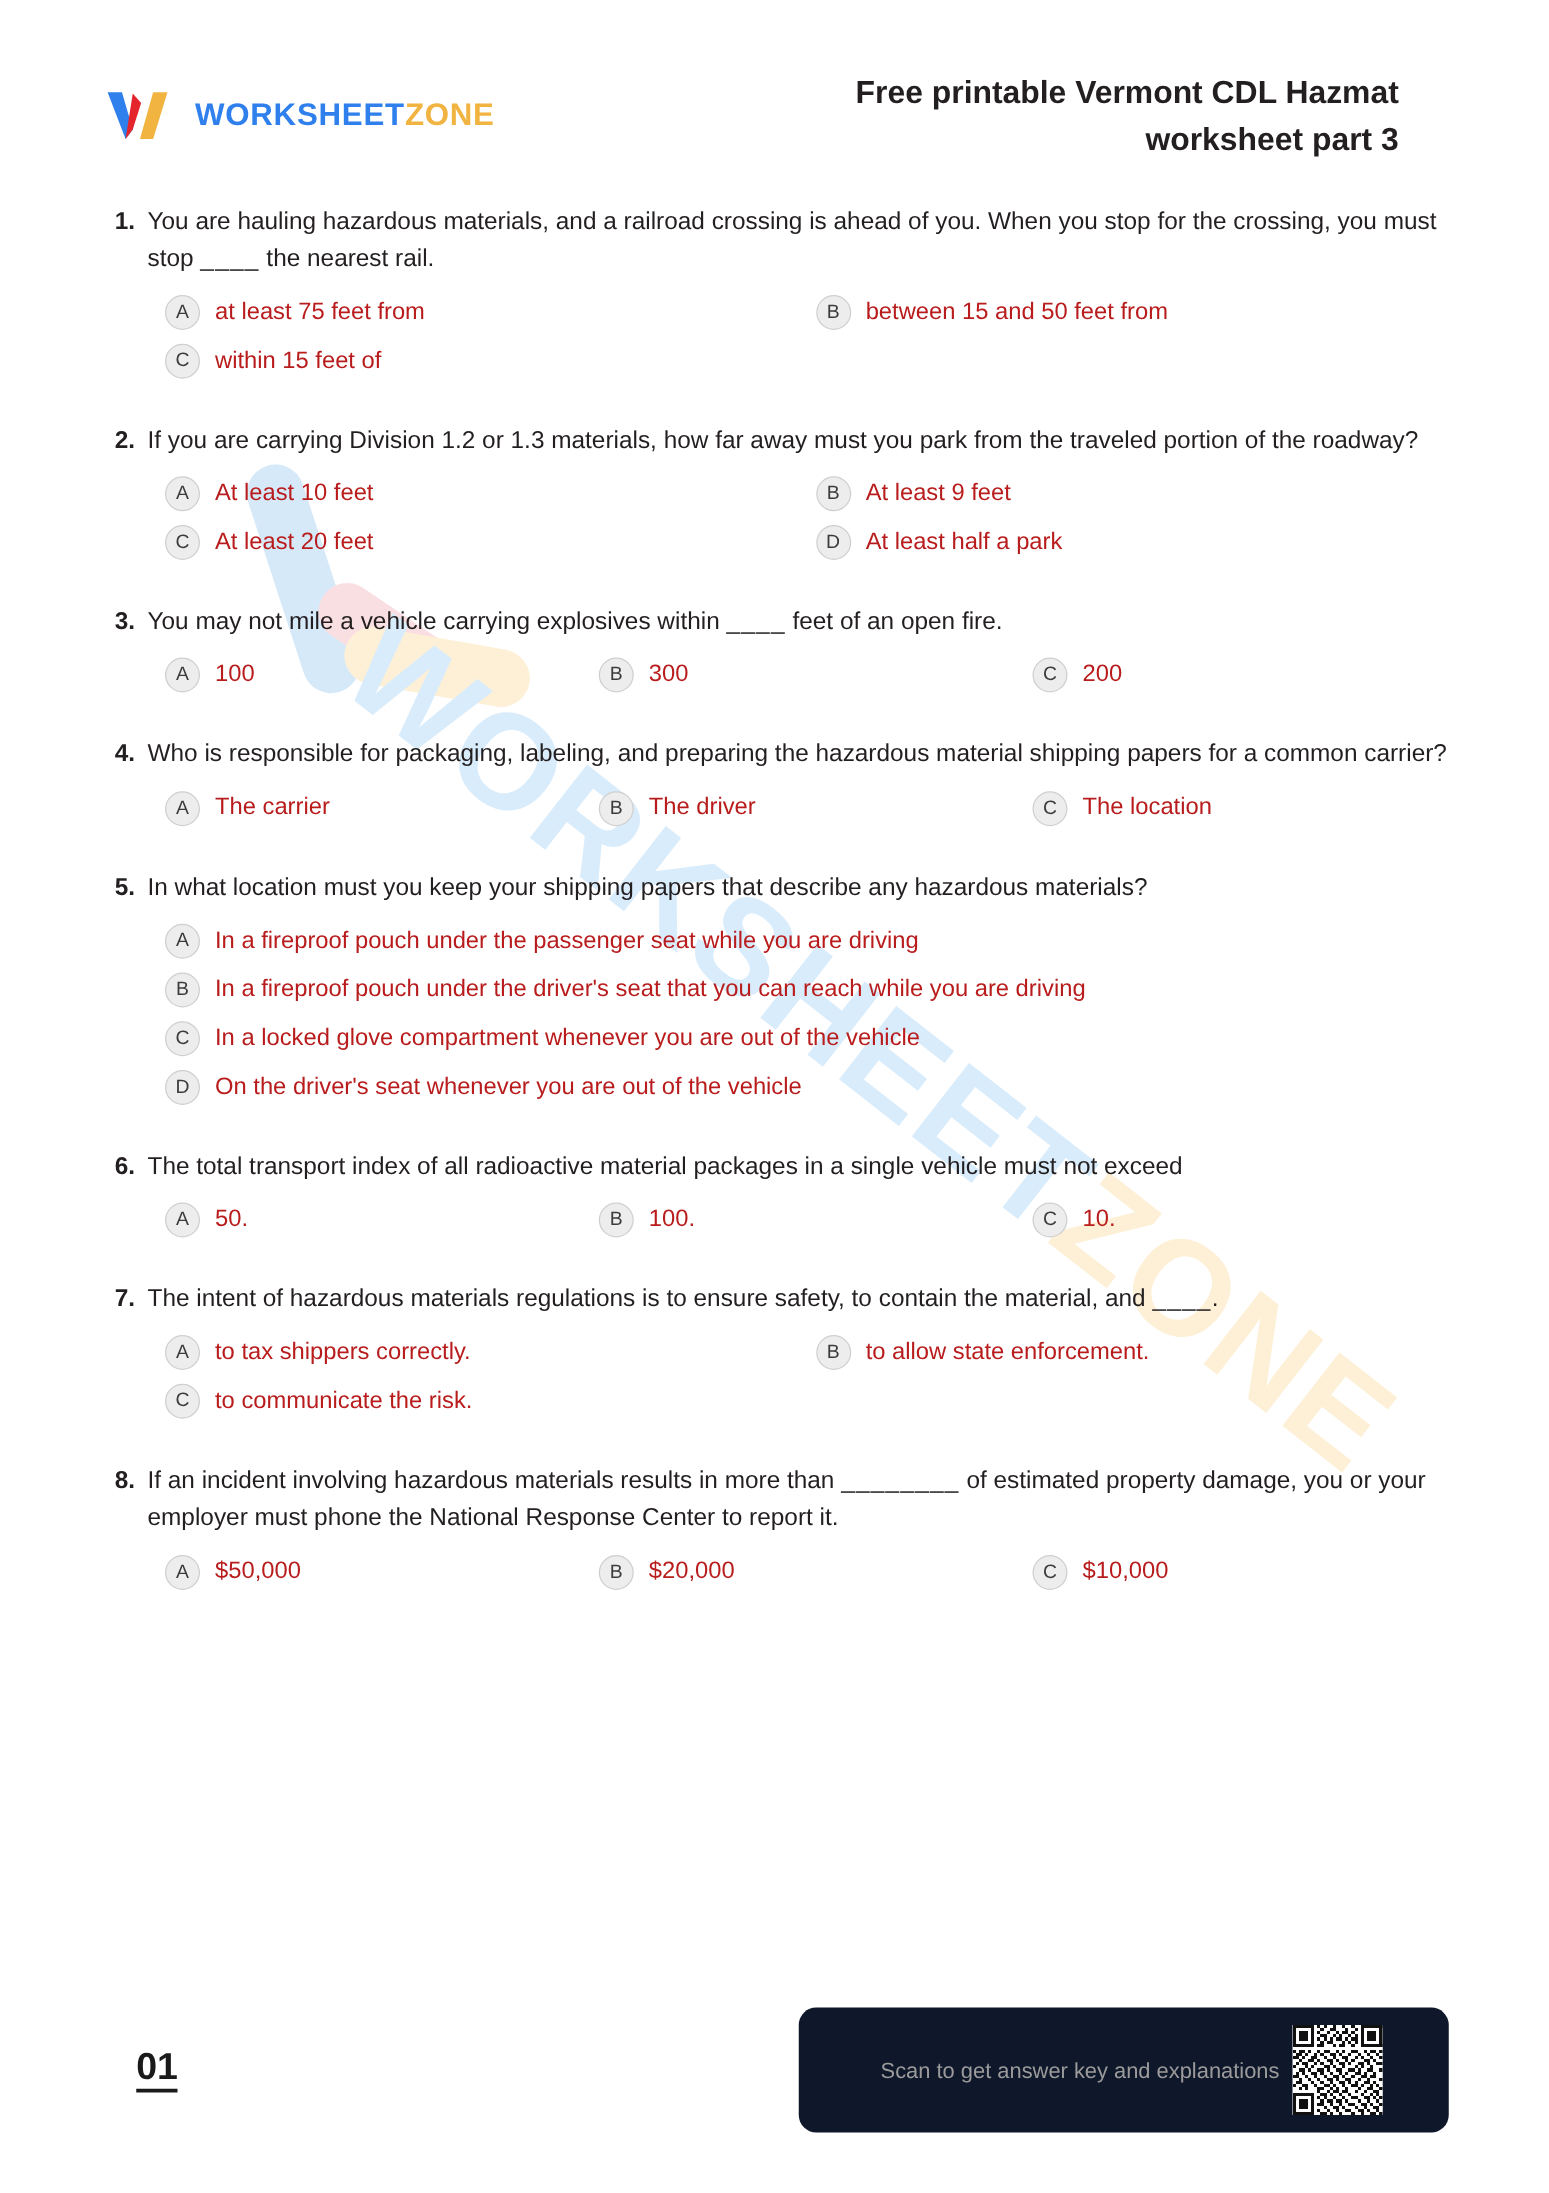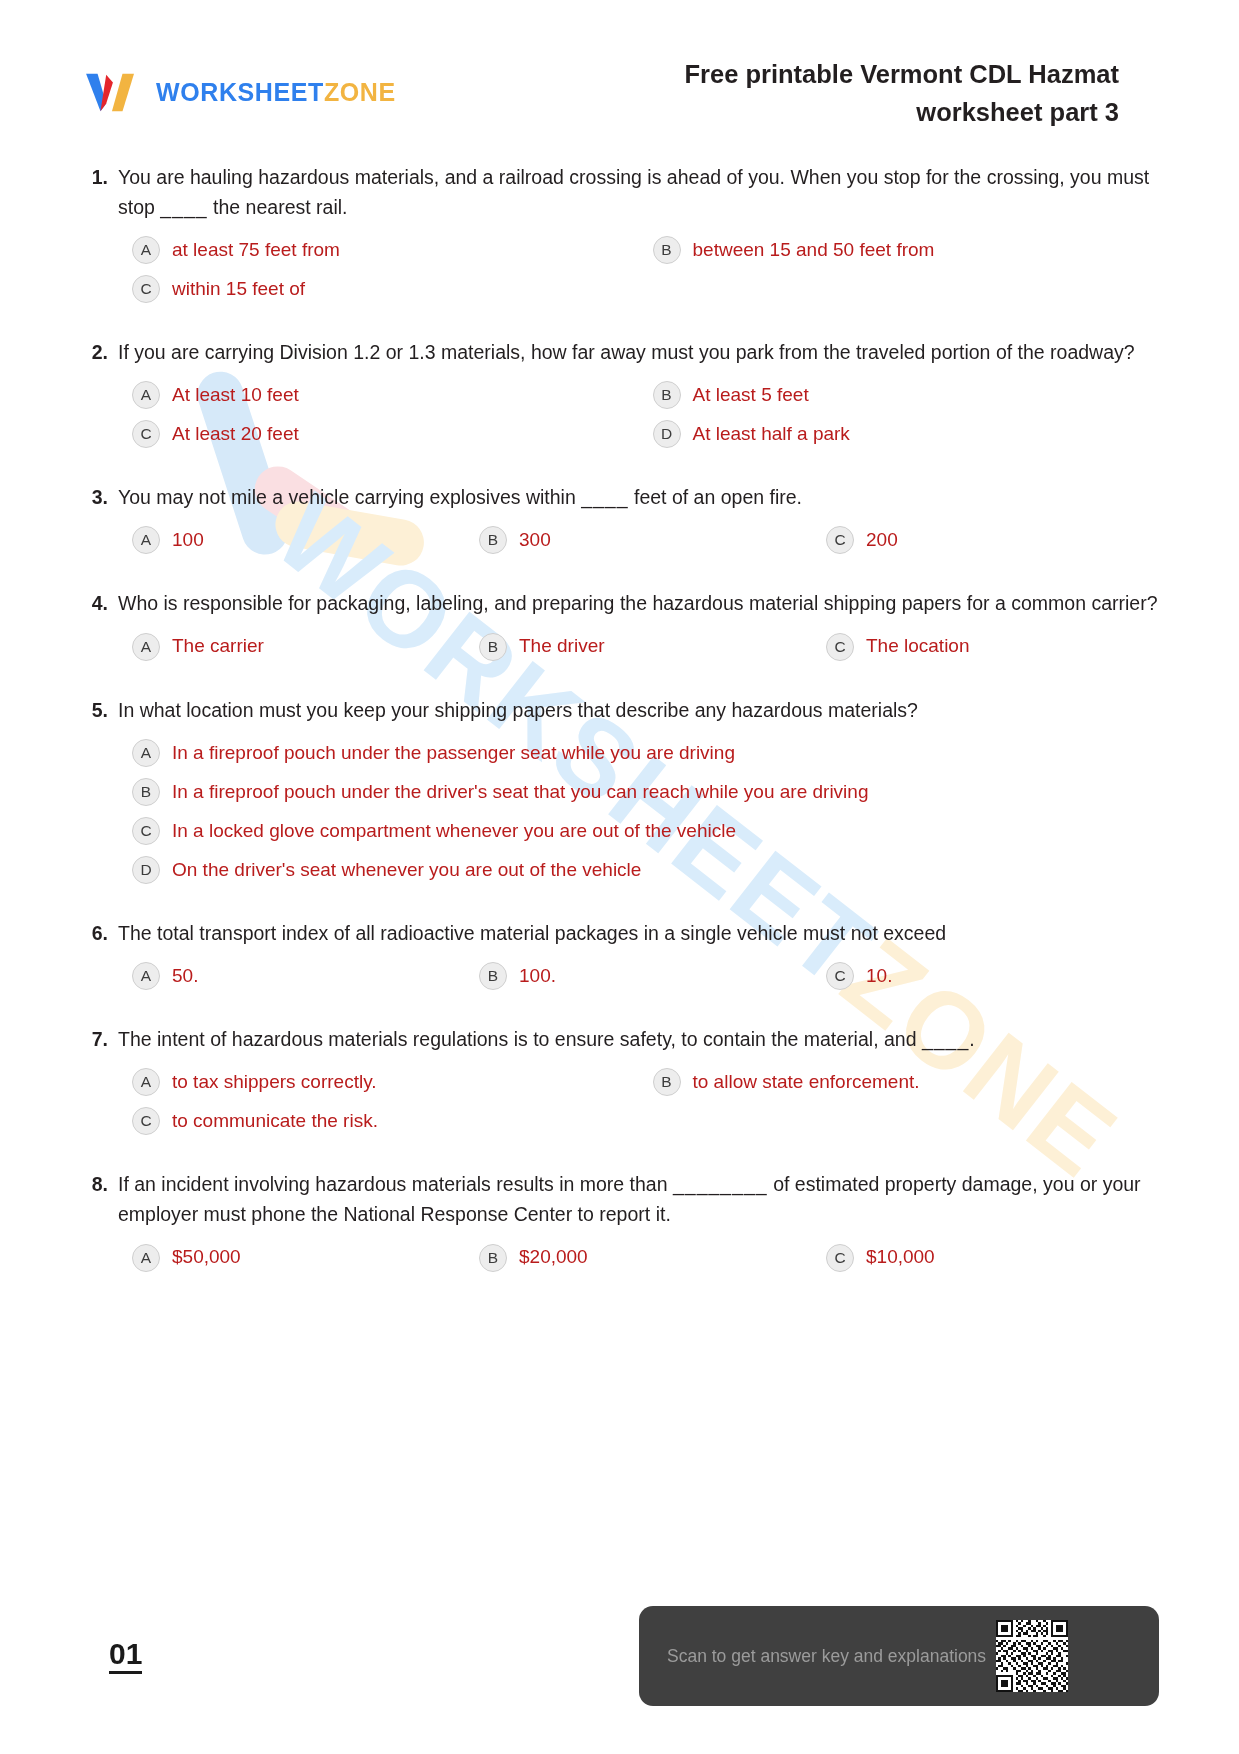--- a/index.html
+++ b/index.html
@@ -170,26 +170,26 @@
     color: #1a1a1a;
     border-bottom: 3px solid #1a1a1a;
     padding-bottom: 2px;
     line-height: 1;
     margin-left: 29px;
   }
   .scan-box {
     margin-left: auto;
     display: flex;
     align-items: center;
-    background: #404040;
+    background: #0f172a;
     border-radius: 14px;
     padding: 14px 16px 14px 28px;
     gap: 10px;
     width: 520px;
-    justify-content: flex-start;
+    justify-content: center;
   }
   .scan-text {
     font-size: 17.5px;
     color: #9b9b9b;
   }
   .qr { width: 72px; height: 72px; display:block; background:#fff; }
 </style>
 </head>
 <body>
 
@@ -247,21 +247,21 @@
         <div class="q-num">2.</div>
         <div class="q-body">
           <p class="q-text"><span>If you are carrying Division 1.2 or 1.3 materials, how far away must you park from the traveled portion of the roadway?</span></p>
           <div class="options cols-2">
             <div class="option">
               <span class="opt-letter">A</span>
               <span class="opt-label">At least 10 feet</span>
             </div>
             <div class="option">
               <span class="opt-letter">B</span>
-              <span class="opt-label">At least 5 feet</span>
+              <span class="opt-label">At least 9 feet</span>
             </div>
             <div class="option">
               <span class="opt-letter">C</span>
               <span class="opt-label">At least 20 feet</span>
             </div>
             <div class="option">
               <span class="opt-letter">D</span>
               <span class="opt-label">At least half a park</span>
             </div>
           </div>

